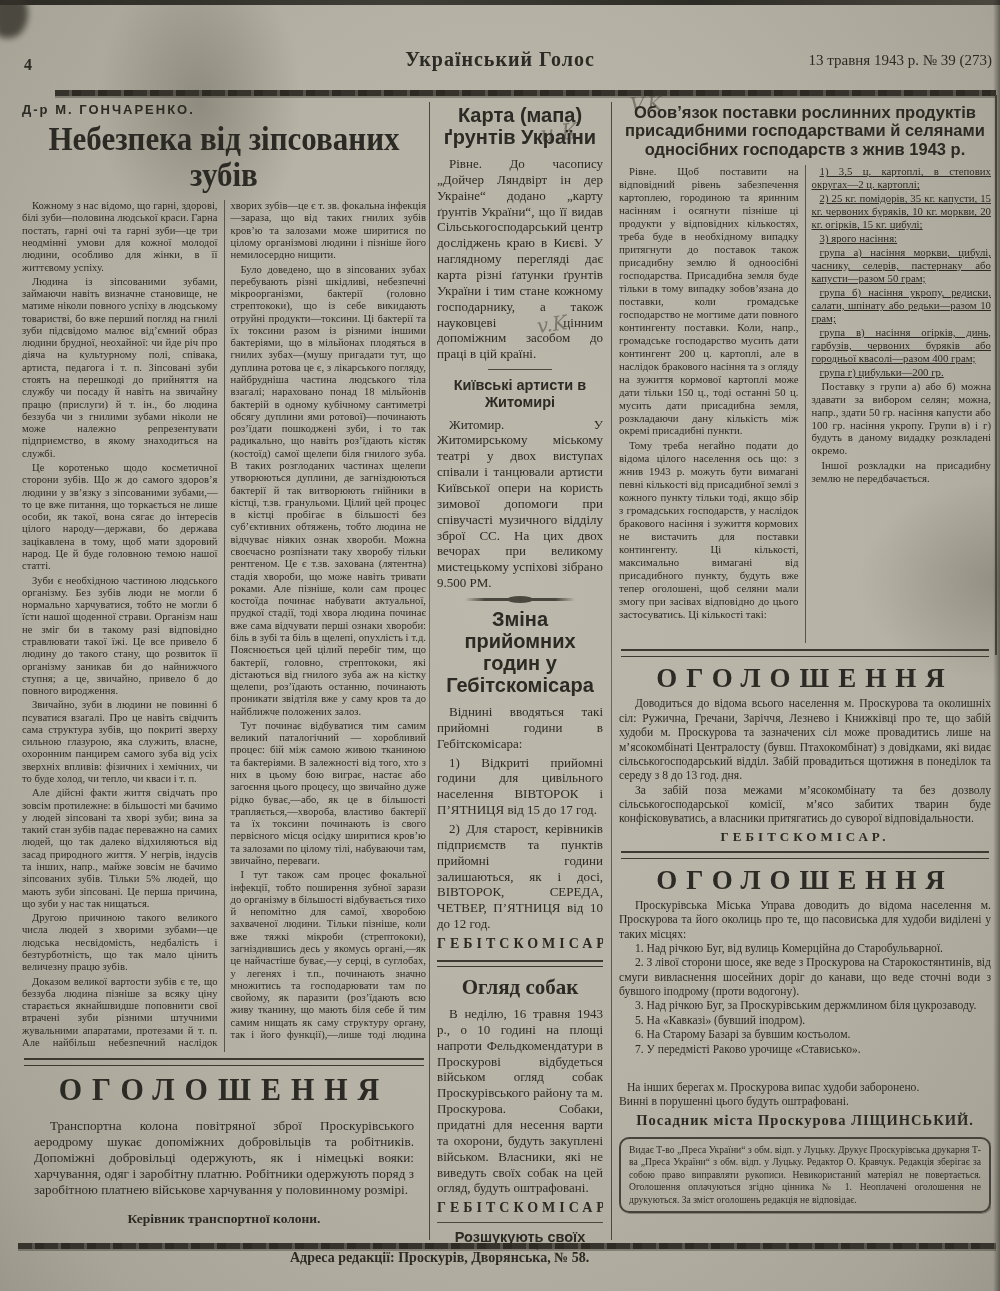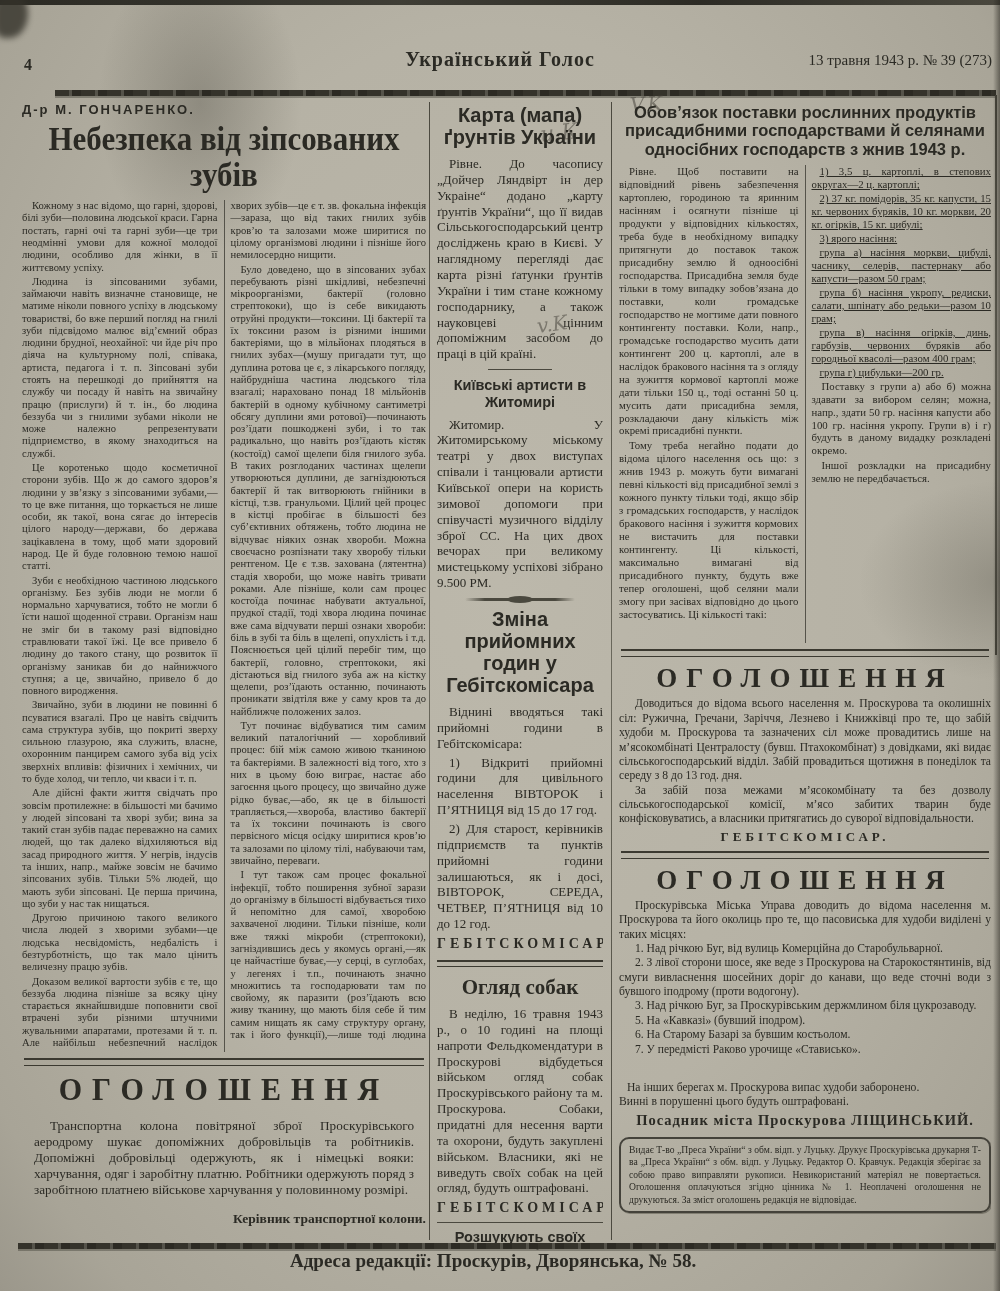--- a/index.html
+++ b/index.html
@@ -49,21 +49,21 @@
   .headline-xl{text-align:center;font-weight:bold;font-size:31px;line-height:1.05;margin:8px 0 10px 0;
     font-family:"Liberation Serif",serif;letter-spacing:0px;transform:scaleY(1.08);}
   .dental-body{height:852px;overflow:hidden;column-count:2;column-gap:13px;column-fill:auto;
     column-rule:1px solid #55534a;font-size:10.6px;line-height:1.16;}
   .dental-body p{margin:0 0 2px 0;text-indent:10px;}
   .ann-left{margin-top:2px;}
   .ann-title{ text-align:center;font-weight:bold;font-family:"Liberation Serif",serif;}
   .ann-title-big{font-size:30px;letter-spacing:10px;transform:scaleY(1.05);margin:2px 0 4px 0;}
   .ann-left-body{font-size:13.2px;line-height:1.22;}
   .ann-left-body p{margin:12px;text-indent:16px;}
-  .ann-sig{text-align:right;font-weight:bold;font-size:13.5px;margin-top:2px;}
+  .ann-sig{text-align:center;font-weight:bold;font-size:13.5px;margin-top:2px;}
 
   
   .col-mid{position:absolute;left:437px;top:102px;width:166px;height:1148px;overflow:hidden;}
   .mid-h1{text-align:center;font-family:"Liberation Sans",sans-serif;font-weight:bold;
     font-size:20px;line-height:1.1;margin:2px 0 8px 0;letter-spacing:0px;}
   .mid-h2{text-align:center;font-family:"Liberation Sans",sans-serif;font-weight:bold;
     font-size:14.5px;line-height:1.15;margin:0 0 6px 0;}
   .mid-h3{text-align:center;font-weight:bold;font-size:21px;margin:8px 0 6px 0;
     font-family:"Liberation Serif",serif;}
   .mid-body{font-size:13px;line-height:1.22;}
@@ -88,21 +88,21 @@
   .delivery-body p.listitem{text-indent:8px;margin-bottom:1px;text-decoration:underline;}
   .ann-right-title{font-size:27px;letter-spacing:9px;transform:scaleY(1.05);margin:2px 0 3px 0;}
   .ann-right-body{font-size:11.6px;line-height:1.24;}
   .ann-right-body p{margin:0;text-indent:16px;}
   .ann-right-sig{text-align:center;font-weight:bold;letter-spacing:4px;font-size:13px;margin-top:2px;}
   .pasture-sig{text-align:center;font-weight:bold;font-size:14.5px;letter-spacing:1px;margin-top:2px;}
   .imprint{border:2px solid #44423a;border-radius:10px;margin-top:8px;padding:5px 8px;
     font-size:9.6px;line-height:1.3;text-align:justify;box-shadow:1px 1px 0 rgba(60,58,48,.4);}
 
   
-  .footer-address{position:absolute;left:290px;top:1250px;font-size:19px;font-weight:bold;}
+  .footer-address{position:absolute;left:290px;top:1250px;font-size:14px;font-weight:bold;}
 
   
   .pencil{position:absolute;font-family:"DejaVu Serif",serif;font-style:italic;
     color:rgba(72,70,62,.55);pointer-events:none;}
   .pm1{left:540px;top:120px;font-size:22px;transform:rotate(-6deg);}
   .pm2{left:630px;top:92px;font-size:20px;transform:rotate(-4deg);}
   .pm3{left:537px;top:312px;font-size:20px;transform:rotate(-8deg);}
 </style>
 </head>
 <body>
@@ -185,21 +185,21 @@
 
     </div>
   </div>
 
   <div class="col-right">
     <div class="headline-right">Обов’язок поставки рослинних продуктів присадибними господарствами й селянами односібних господарств з жнив 1943 р.</div>
     <div class="delivery-body just">
       <p>Рівне. Щоб поставити на відповідний рівень забезпечення картоплею, городиною та яринним насінням і осягнути пізніше ці продукти у відповідних кількостях, треба буде в необхідному випадку притягнути до поставок також присадибну землю й одноосібні господарства. Присадибна земля буде тільки в тому випадку зобов’язана до поставки, коли громадське господарство не могтиме дати повного контингенту поставки. Коли, напр., громадське господарство мусить дати контингент 200 ц. картоплі, але в наслідок бракового насіння та з огляду на зужиття кормової картоплі може дати тільки 150 ц., тоді останні 50 ц. мусить дати присадибна земля, розкладаючи дану кількість між окремі присадибні пункти.</p>
       <p>Тому треба негайно подати до відома цілого населення ось що: з жнив 1943 р. можуть бути вимагані певні кількості від присадибної землі з кожного пункту тільки тоді, якщо збір з громадських господарств, у наслідок бракового насіння і зужиття кормових не вистачить для поставки контингенту. Ці кількості, максимально вимагані від присадибного пункту, будуть вже тепер оголошені, щоб селяни мали змогу при засівах відповідно до цього застосуватись. Ці кількості такі:</p>
       <p class="listitem">1) 3,5 ц. картоплі, в степових округах—2 ц. картоплі;</p>
-      <p class="listitem">2) 37 кг. помідорів, 35 кг. капусти, 15 кг. червоних буряків, 10 кг. моркви, 20 кг. огірків, 15 кг. цибулі;</p>
+      <p class="listitem">2) 25 кг. помідорів, 35 кг. капусти, 15 кг. червоних буряків, 10 кг. моркви, 20 кг. огірків, 15 кг. цибулі;</p>
       <p class="listitem">3) ярого насіння:</p>
       <p class="listitem">група а) насіння моркви, цибулі, часнику, селерів, пастернаку або капусти—разом 50 грам;</p>
       <p class="listitem">група б) насіння укропу, редиски, салати, шпінату або редьки—разом 10 грам;</p>
       <p class="listitem">група в) насіння огірків, динь, гарбузів, червоних буряків або городньої квасолі—разом 400 грам;</p>
       <p class="listitem">група г) цибульки—200 гр.</p>
       <p>Поставку з групи а) або б) можна здавати за вибором селян; можна, напр., здати 50 гр. насіння капусти або 100 гр. насіння укропу. Групи в) і г) будуть в даному видадку розкладені окремо.</p>
       <p>Іншої розкладки на присадибну землю не передбачається.</p>
     </div>
     <div class="hrule"></div>
 

